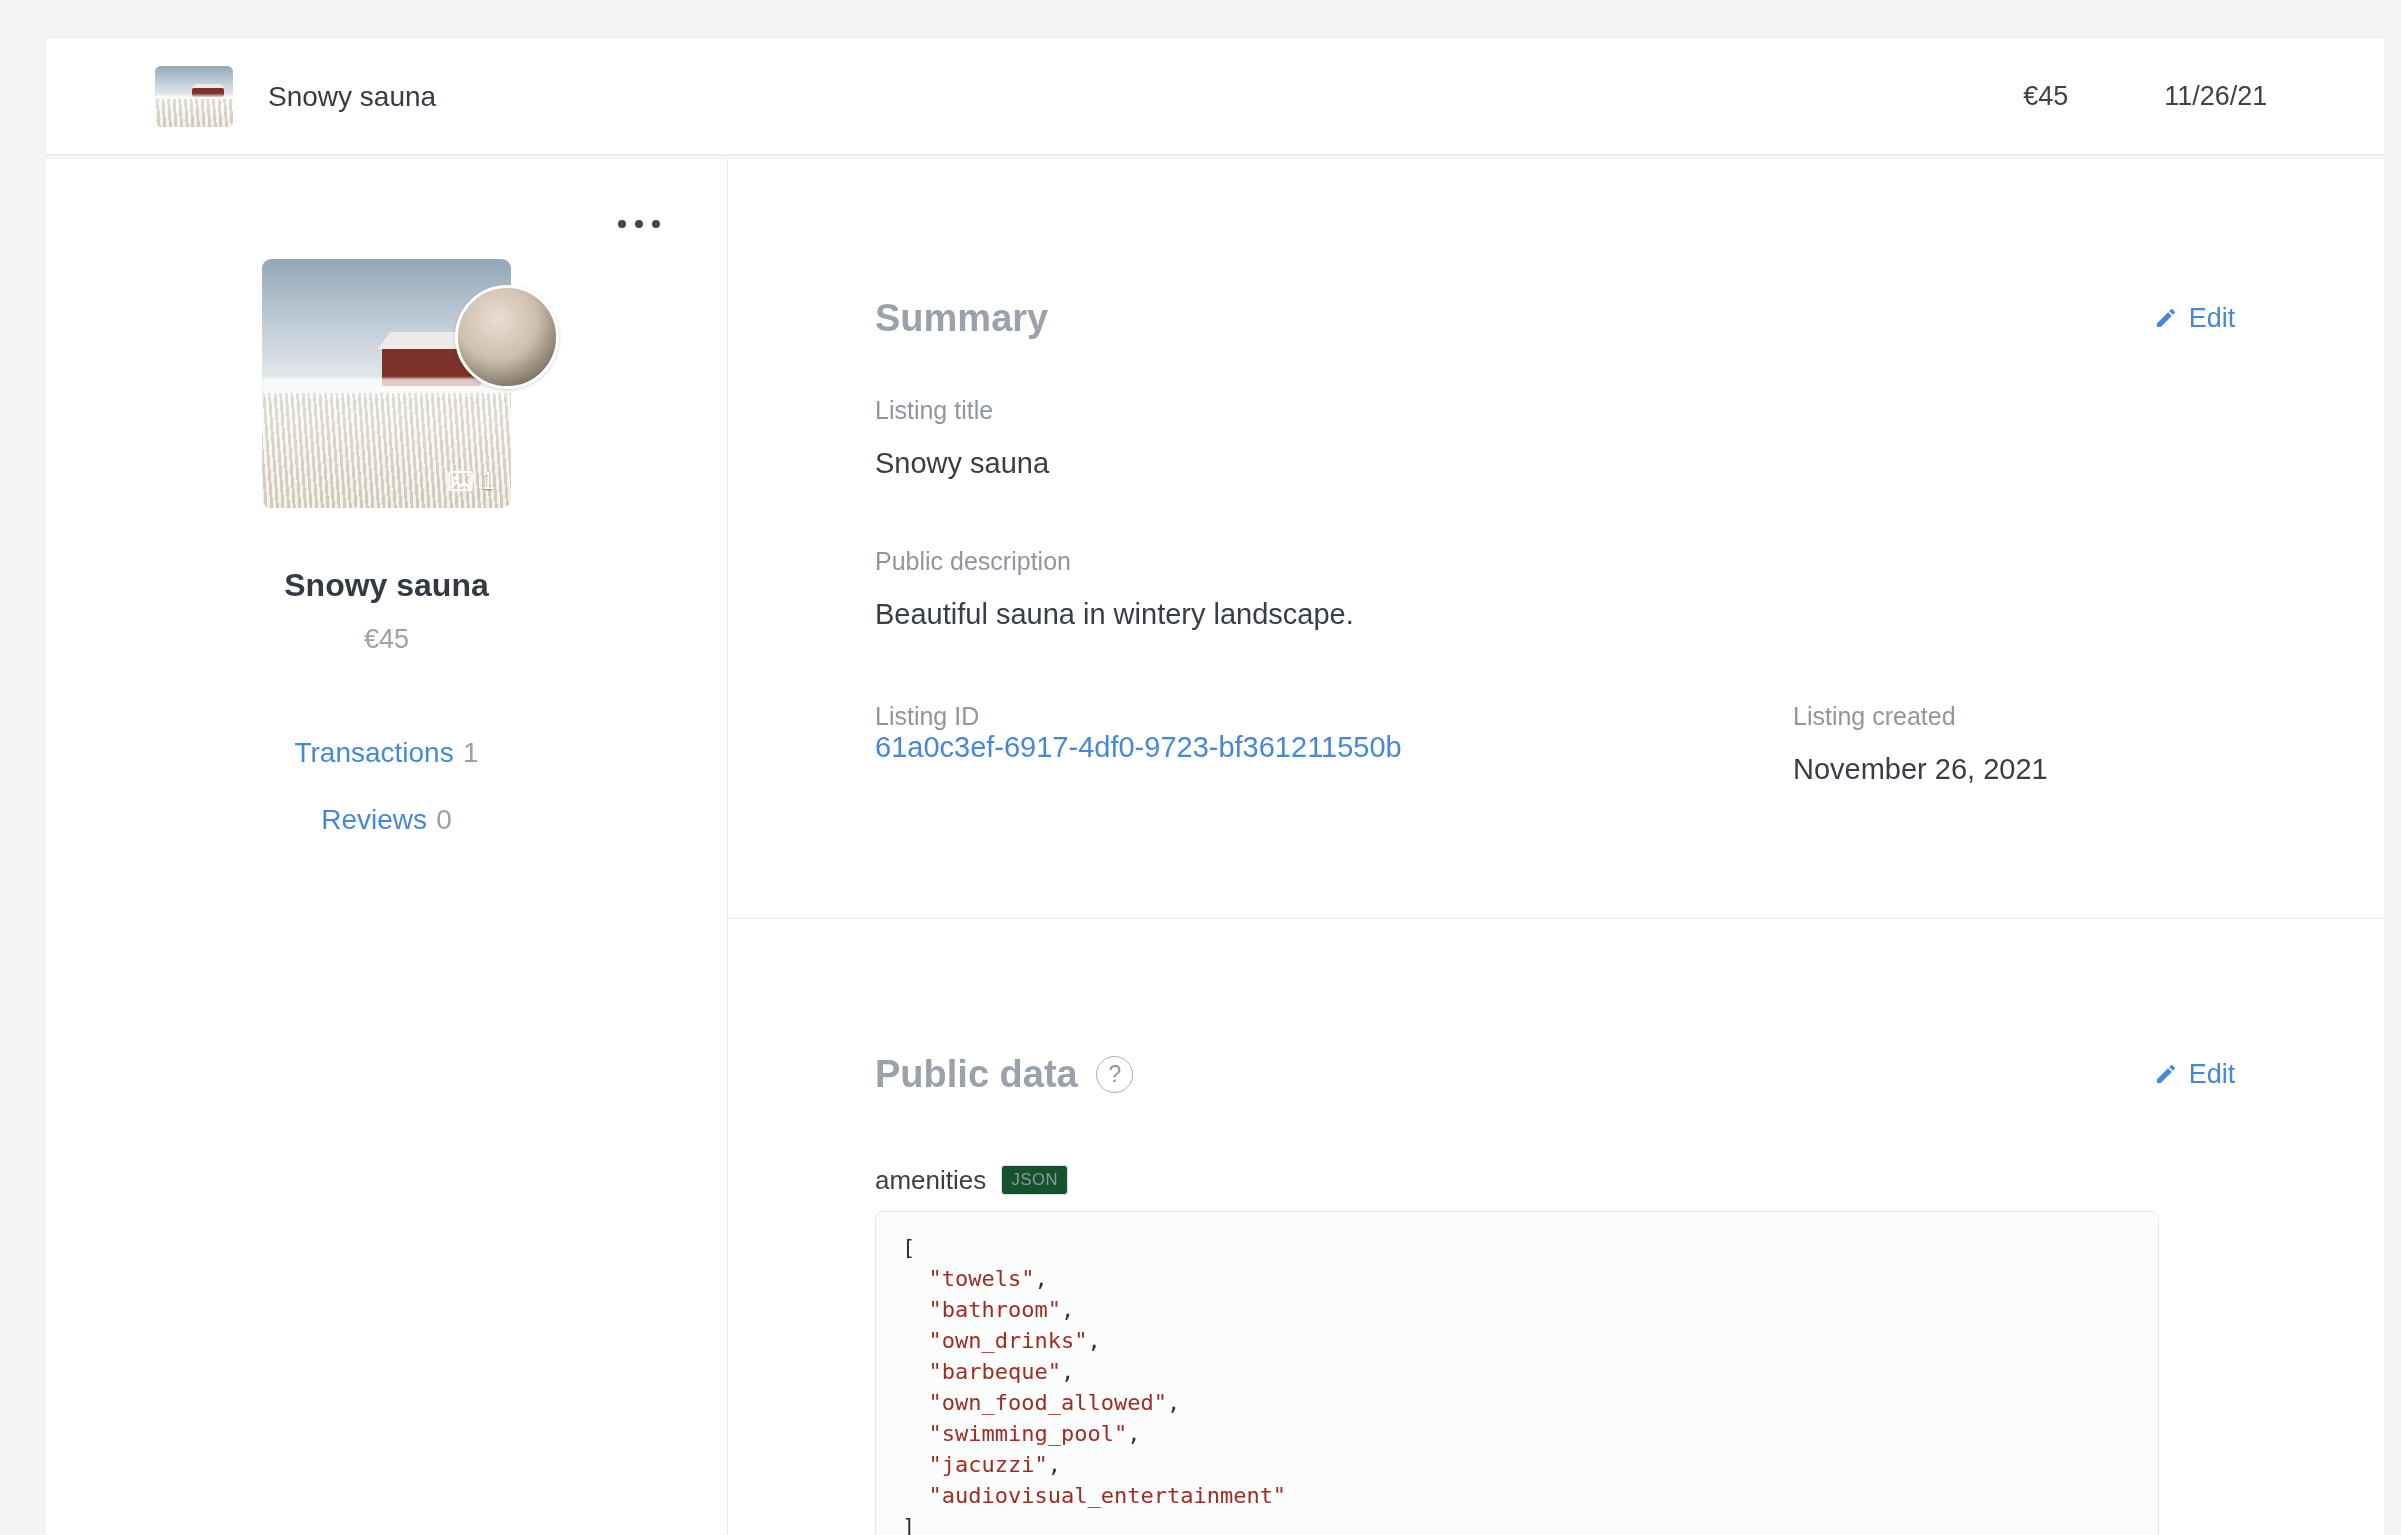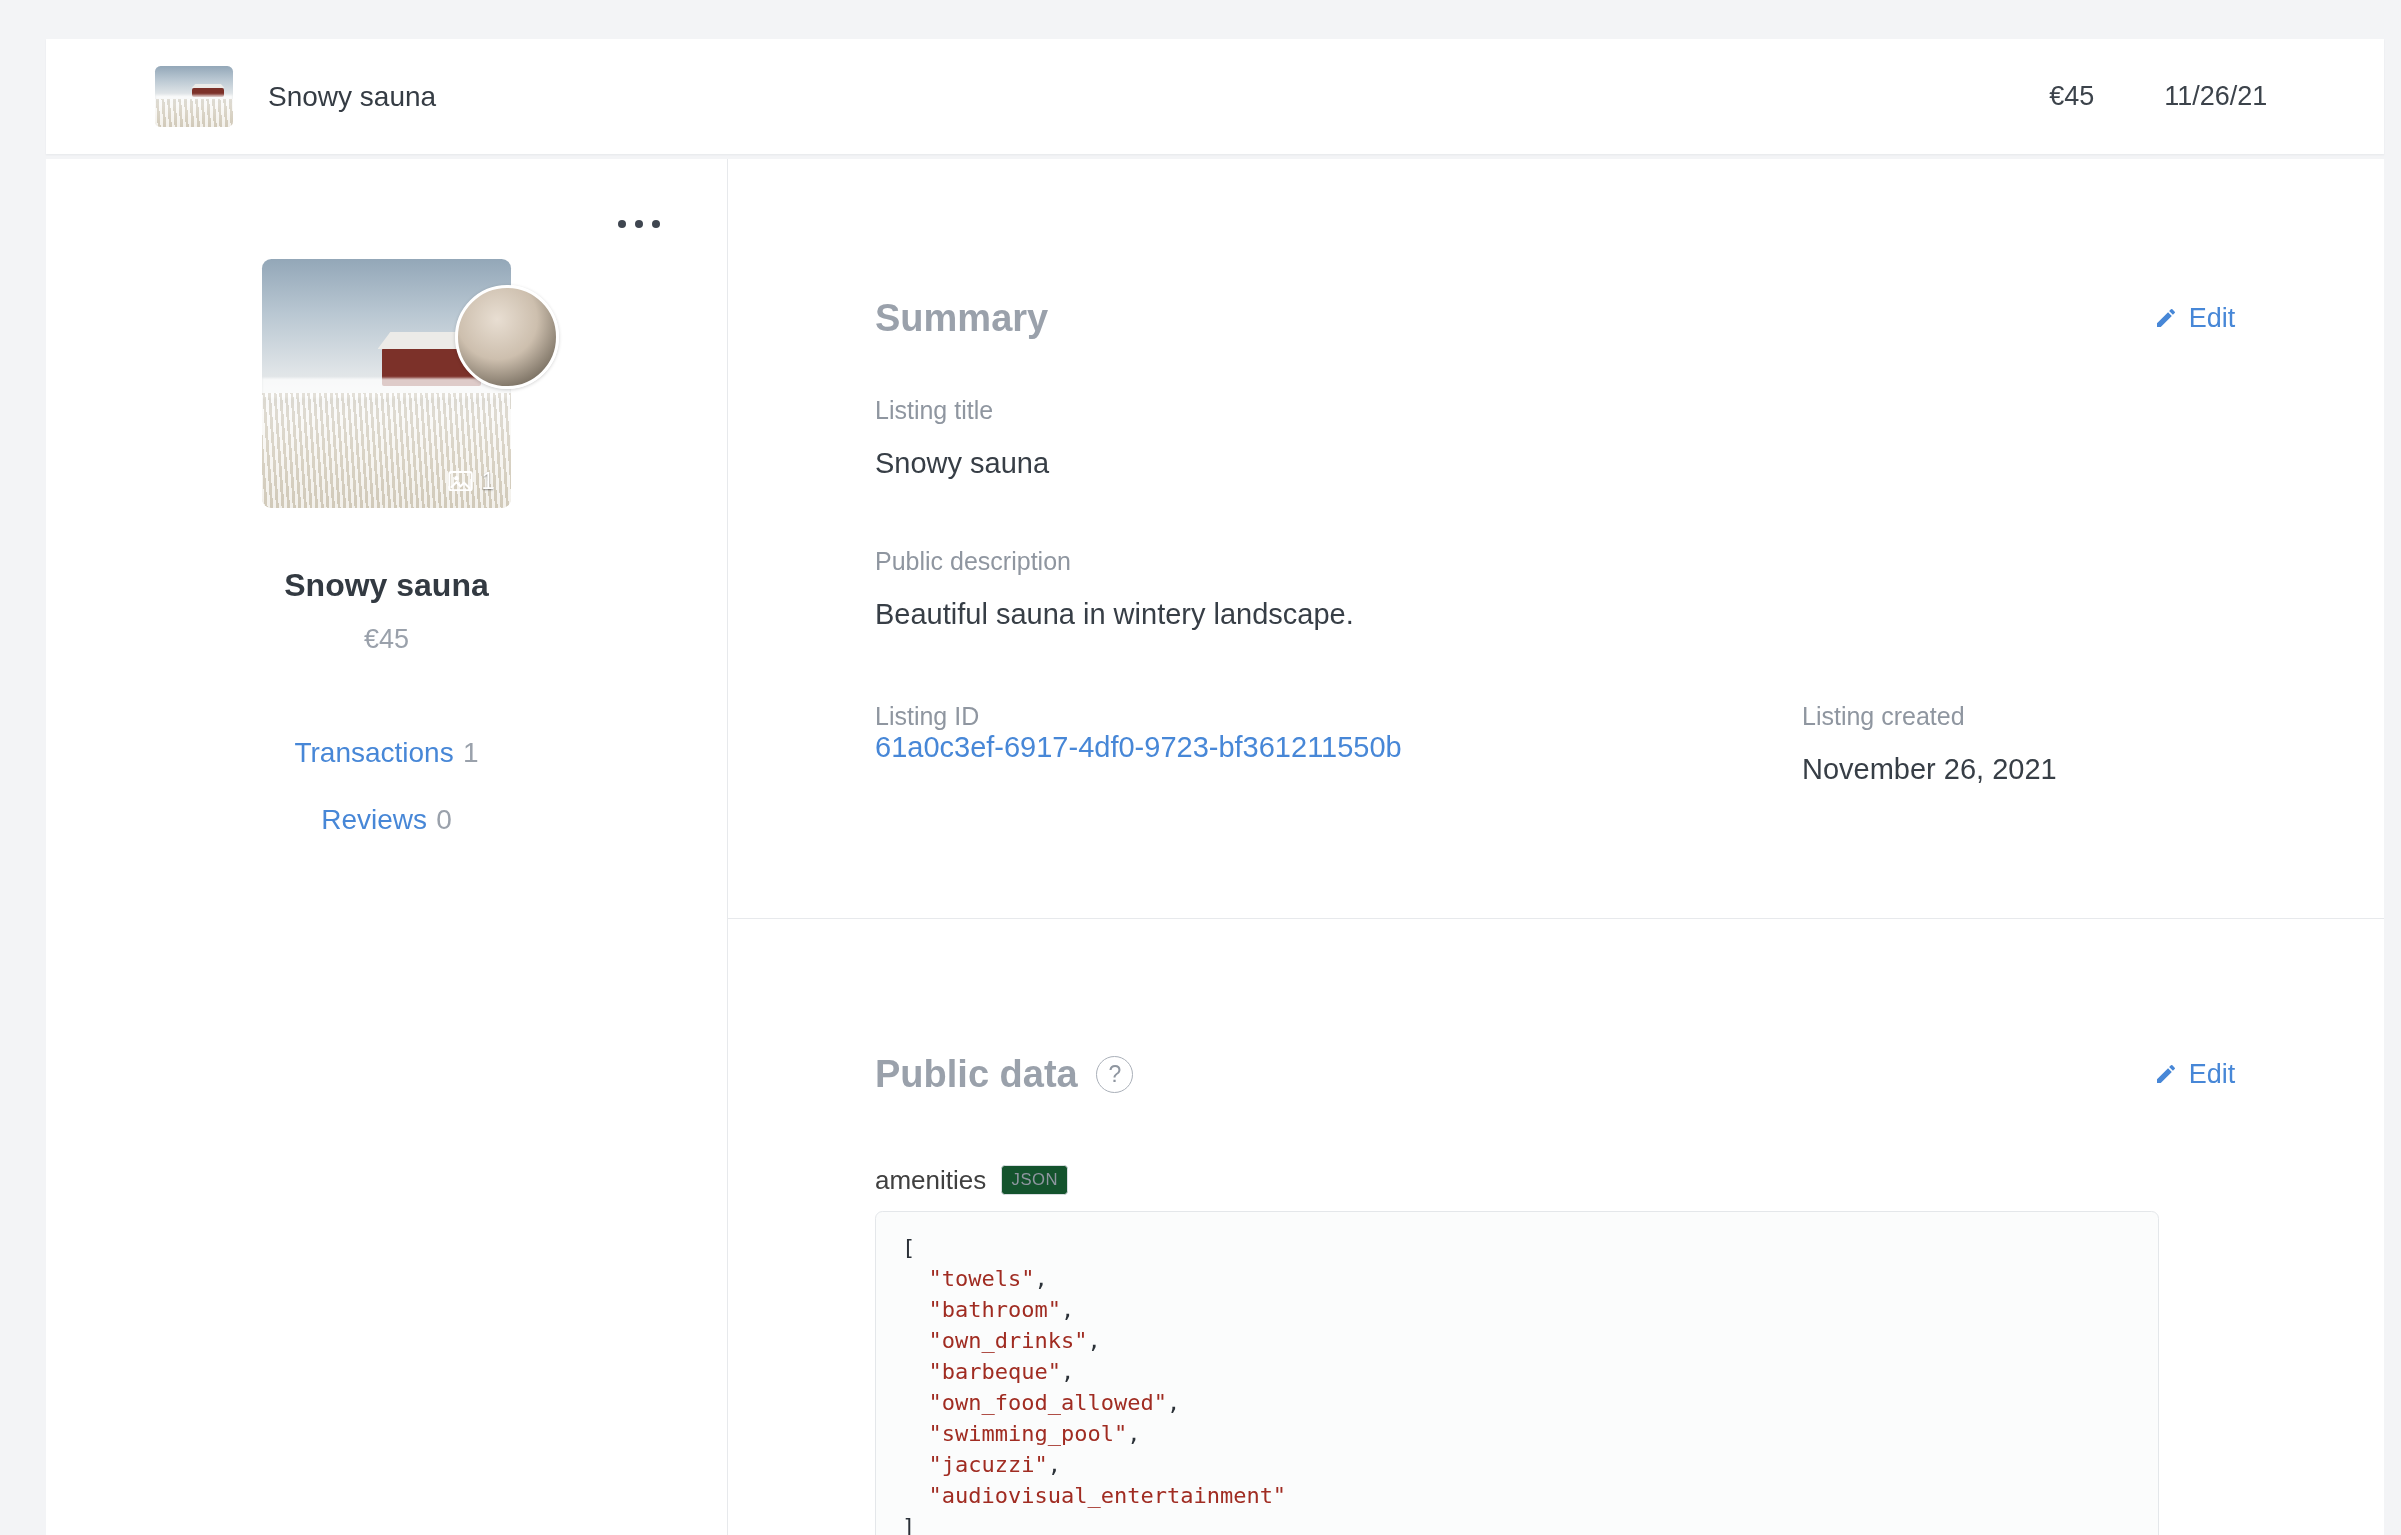--- a/index.html
+++ b/index.html
@@ -18,21 +18,21 @@
     display:flex; align-items:center;
     padding:0 117px 0 109px;
     box-shadow:0 0.9px 1.9px rgba(40,50,60,.06);
   }
   .topbar .thumb {
     width:78px; height:61px; border-radius:5.6px; overflow:hidden; position:relative; flex:0 0 78px;
   }
   .topbar-title { margin-left:35px; font-size:28px; font-weight:500; color:#353c44; }
   .topbar-spacer { flex:1; }
   .topbar-price { font-size:27px; color:#3c434b; }
-  .topbar-date { font-size:27px; color:#3c434b; margin-left:70px; }
+  .topbar-date { font-size:27px; color:#3c434b; margin-left:96px; }
 
   
   .card-body { margin-top:4.6px; flex:1; background:#fff; display:flex; min-height:0; }
   .sidebar { width:682px; flex:0 0 682px; border-right:0.9px solid #e7e9ec; position:relative; text-align:center; }
   .main { flex:1; min-width:0; }
 
   
   .menu-dots { position:absolute; top:61px; right:67px; display:flex; gap:8.4px; cursor:pointer; background:none; border:none; }
   .menu-dots .dot { width:8.4px; height:8.4px; border-radius:50%; background:#3f4650; }
 
@@ -74,21 +74,21 @@
   .sec-title { font-size:38px; font-weight:600; color:#9aa1ab; display:flex; align-items:center; }
   .edit-link { color:#4787d7; font-size:27px; display:flex; align-items:center; gap:11px; text-decoration:none; cursor:pointer; }
   .edit-link svg { display:block; }
 
   .field { margin-top:56px; }
   .field + .field { margin-top:67px; }
   .field-label { font-size:25px; color:#8f96a0; }
   .field-value { font-size:29px; color:#373e46; margin-top:22px; }
   .field-value.link { color:#4787d7; cursor:pointer; }
 
-  .columns { display:flex; margin-top:71px;gap:9px; }
+  .columns { display:flex; margin-top:71px; }
   .col-left { width:918px; flex:0 0 918px; }
 
   .divider { border:none; border-top:0.9px solid #e7e9ec; margin:132px 0 0 0; }
 
   .qmark {
     width:37px; height:37px; border:1.9px solid #aab0b9; border-radius:50%;
     display:inline-flex; align-items:center; justify-content:center;
     font-size:23px; font-weight:400; color:#8f96a0; margin-left:18.6px; cursor:pointer;
   }
 

